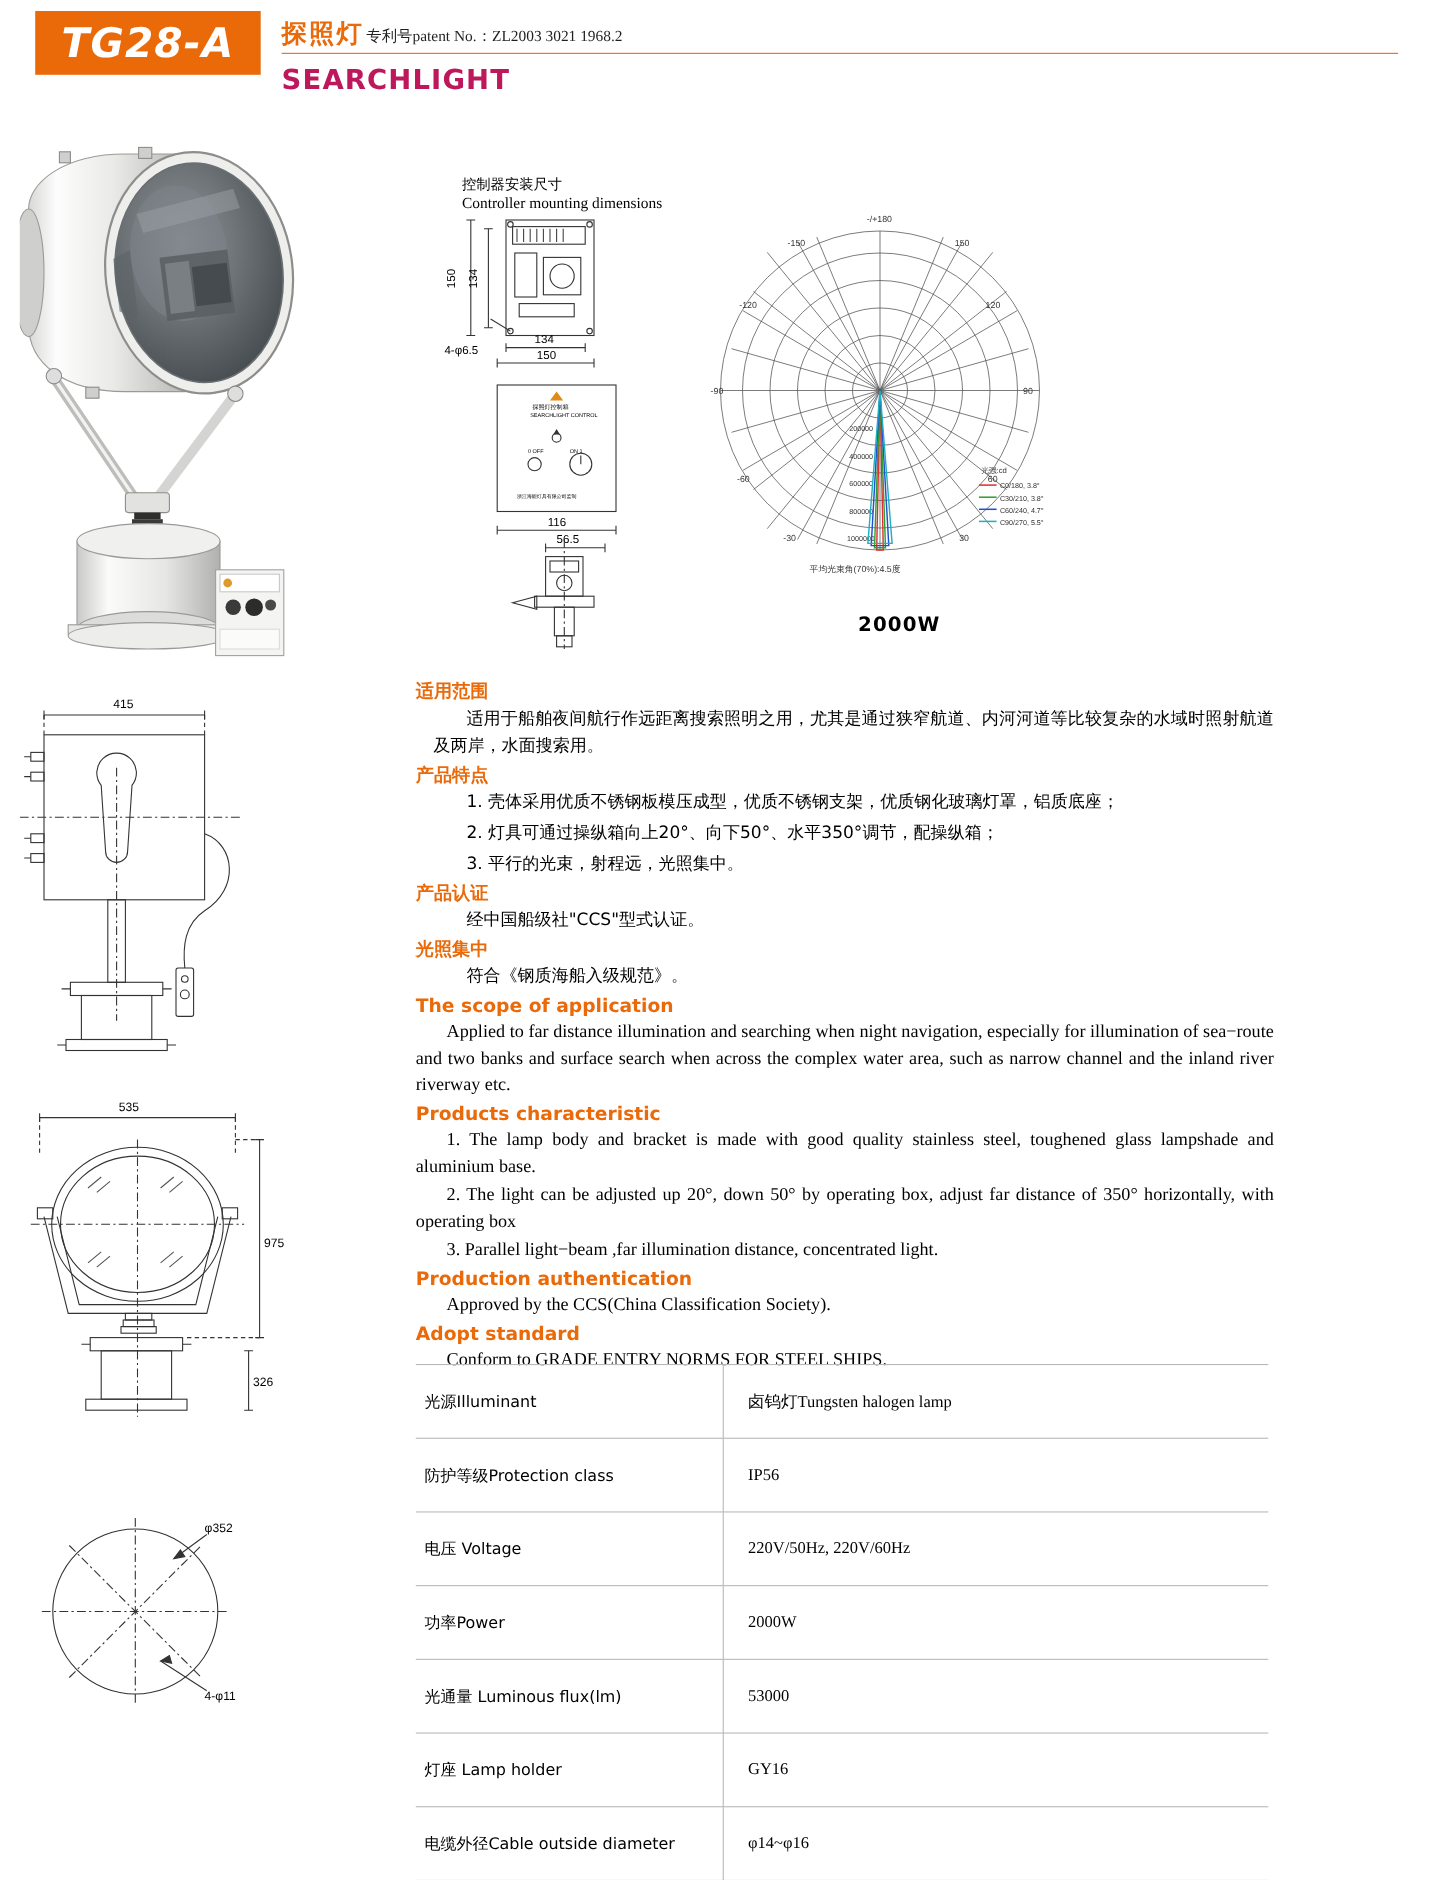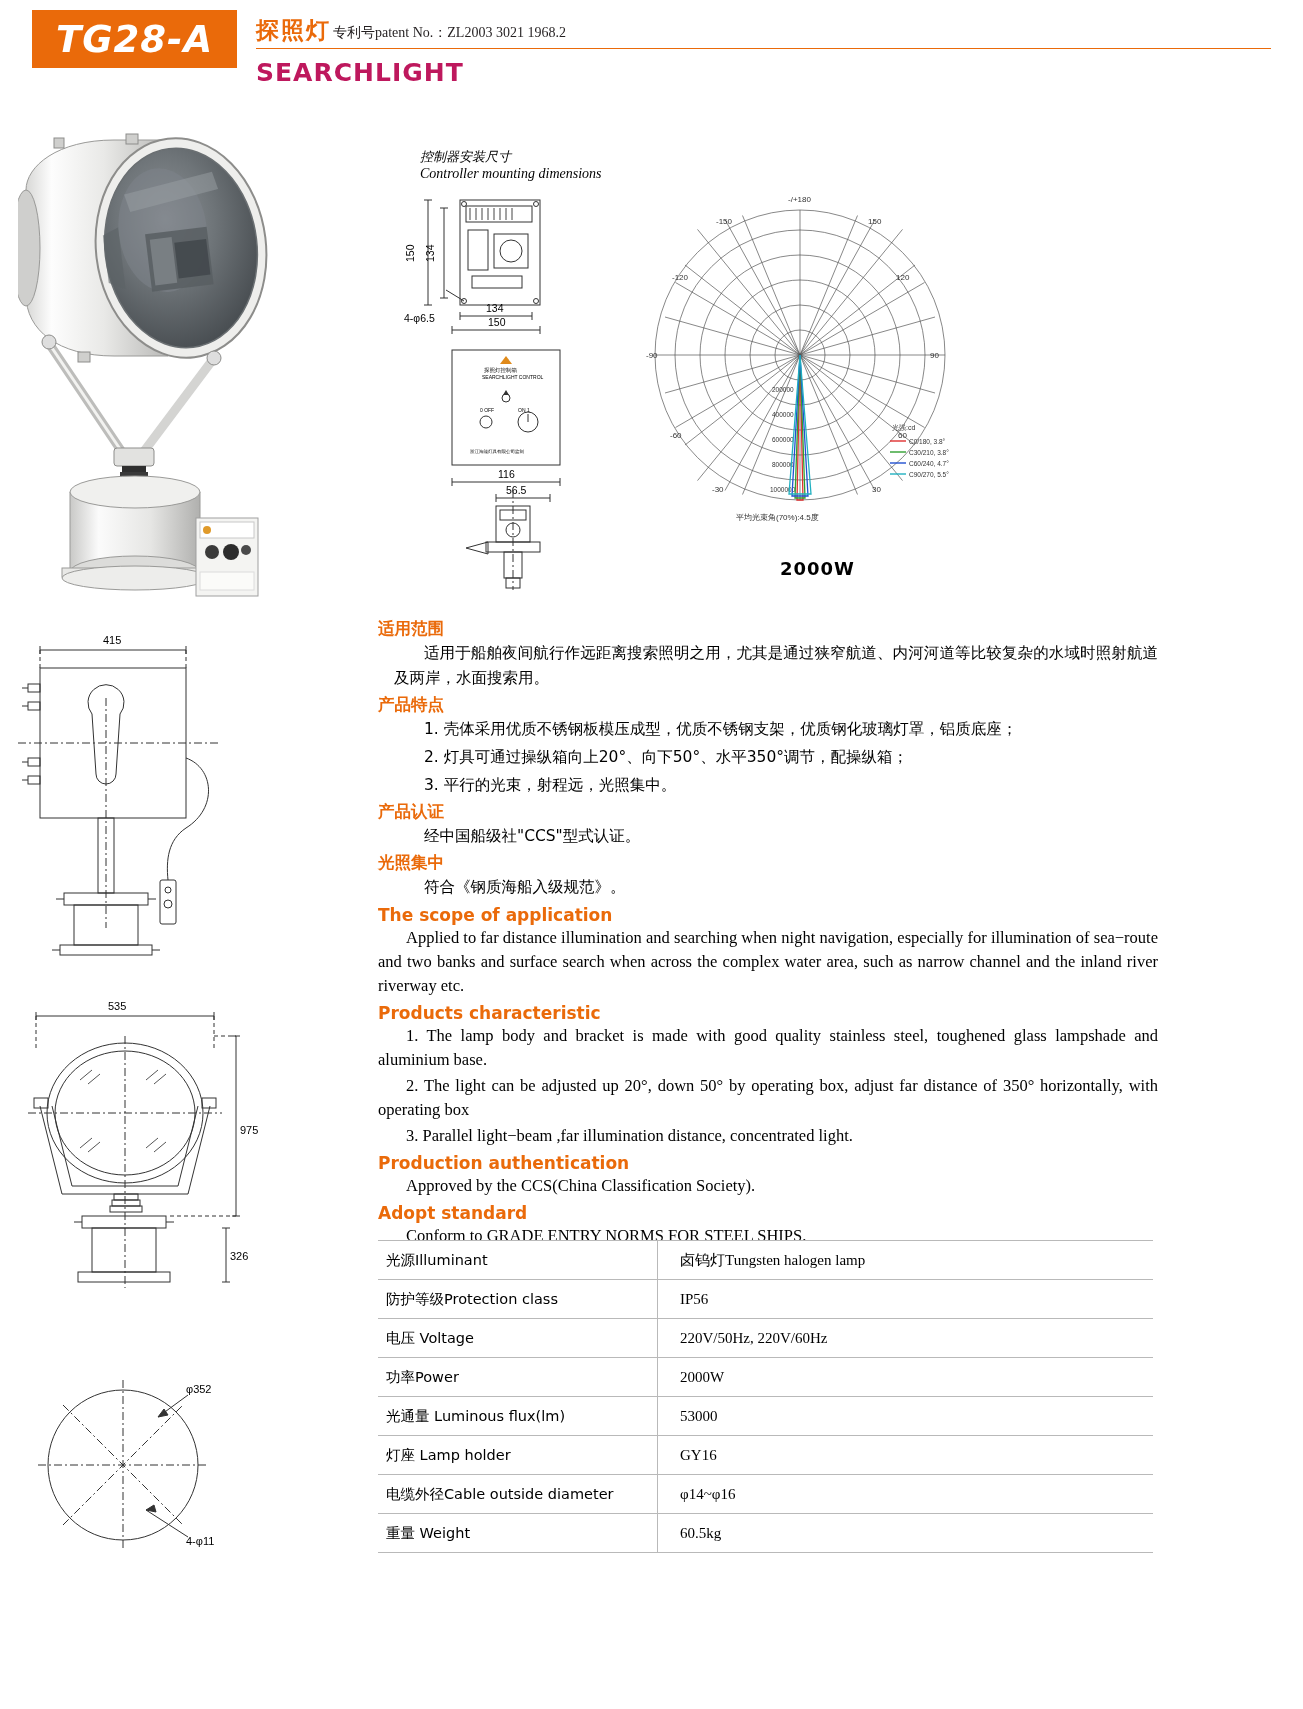--- a/index.html
+++ b/index.html
@@ -43,21 +43,21 @@
   
   .dwg{position:absolute;}
   .dwg svg{display:block;}
   #dwg-side{left:18px;top:628px;}
   #dwg-front{left:18px;top:988px;}
   #dwg-base{left:18px;top:1355px;}
 
   
   #dwg-ctrl{left:400px;top:150px;}
   .ctrl-caption{
-    position:absolute;left:420px;top:148px;font-size:14px;line-height:17px;font-style:italic;
+    position:absolute;left:420px;top:160px;font-size:14px;line-height:17px;
   }
   .ctrl-caption .cn{font-family:"DejaVu Sans", sans-serif;font-size:13px;}
 
   
   #polar{left:640px;top:180px;}
   .wattage{
     position:absolute;left:780px;top:558px;
     font-family:"DejaVu Sans", sans-serif;font-weight:bold;font-size:18px;
     letter-spacing:1px;
   }
@@ -81,21 +81,21 @@
     font-size:16.5px;line-height:24px;margin:0 0 2px 0;text-align:justify;
   }
   .p-en.ind{text-indent:28px;}
 
   
   .spec{
     position:absolute;left:378px;top:1240px;width:775px;
     border-collapse:collapse;
   }
   .spec td{
-    border:1px solid #b9b9b9;height:34px;padding:2px 8px;
+    border:1px solid #b9b9b9;height:34px;padding:16px 8px;
     font-size:15px;font-family:"Liberation Serif", serif;
     vertical-align:middle;
   }
   .spec td.k{width:263px;font-family:"DejaVu Sans", sans-serif;font-size:14.5px;}
   .spec td.v{padding-left:22px;}
   .spec tr td{border-left:none;border-right:none;}
   .spec tr td.k{border-right:1px solid #b9b9b9;}
 
   .dimlabel{font-family:"Liberation Sans",sans-serif;}
 </style>

